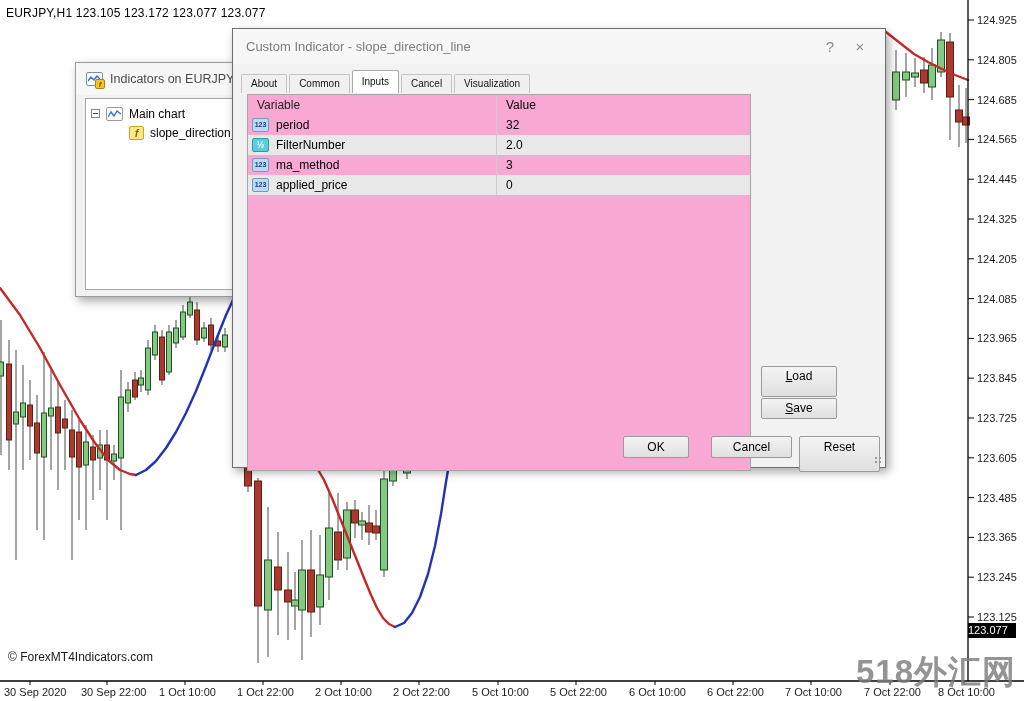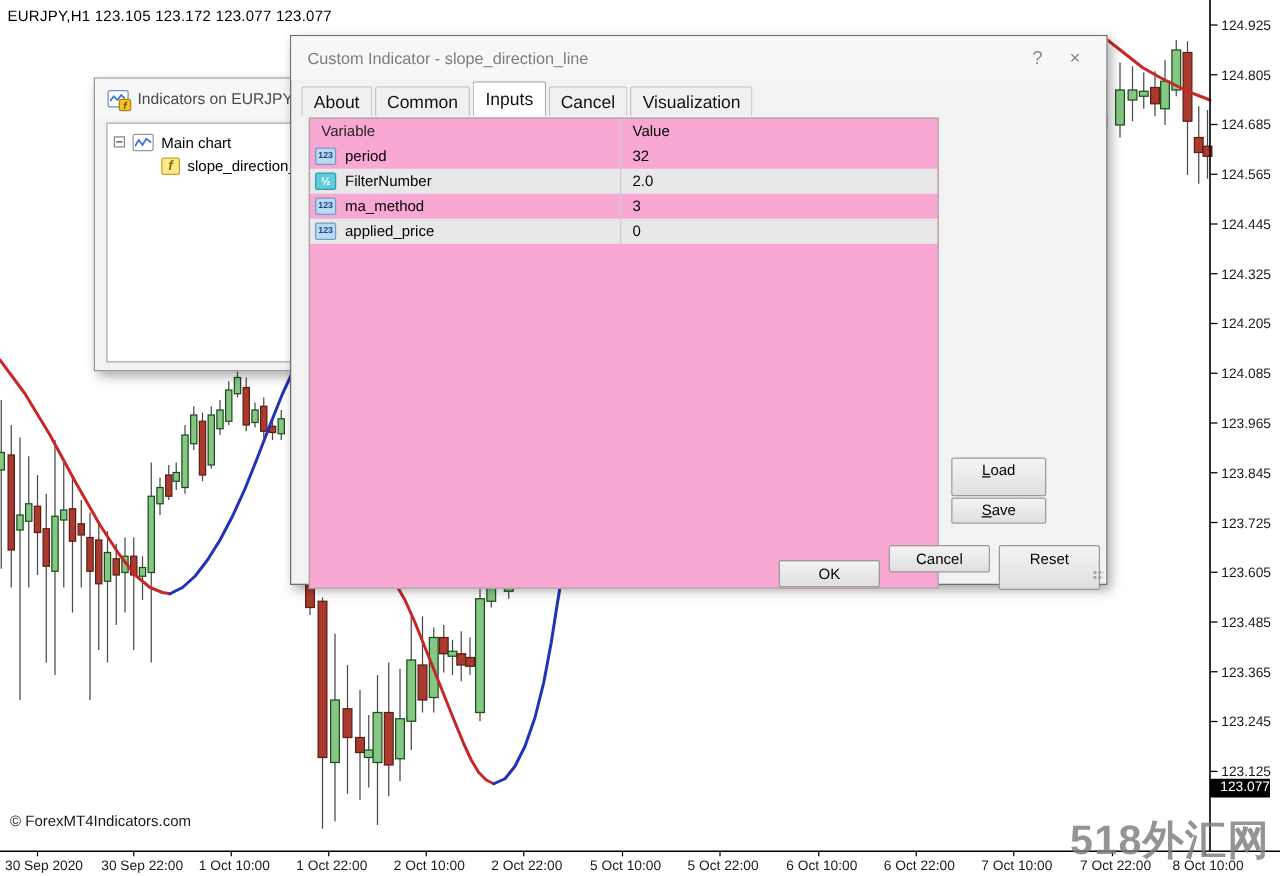--- a/index.html
+++ b/index.html
@@ -5,21 +5,21 @@
   * { margin:0; padding:0; box-sizing:border-box; }
   html,body { width:1024px; height:701px; }
   body { font-family:"Liberation Sans", sans-serif; background:#fff; position:relative; overflow:hidden; }
   .screen { position:absolute; inset:0; width:1024px; height:701px; background:#fff; }
   svg.chart { position:absolute; left:0; top:0; z-index:0; }
 
   .ohlc-line { position:absolute; left:6px; top:6px; font-size:12px; color:#000; letter-spacing:.2px; z-index:1; }
   .copyright { position:absolute; left:8px; top:650px; font-size:12px; color:#1a1a1a; z-index:1; }
   .watermark { position:absolute; left:856px; top:650px; font-size:33px; font-weight:bold; color:rgba(125,125,125,.82); z-index:30; letter-spacing:1px; }
   .price-badge { position:absolute; left:968px; top:623px; width:48px; height:15px; background:#000; color:#fff;
-                 font-size:11px; text-align:right; line-height:15px; z-index:2; }
+                 font-size:11px; text-align:left; line-height:15px; z-index:2; }
 
   
   .dialog { position:absolute; background:#f2f2f2; border:1px solid #7a7a7a; box-shadow:3px 4px 9px rgba(0,0,0,.35); }
 
   
   .ind-dialog { left:75px; top:62px; width:400px; height:235px; z-index:5; border-color:#9a9a9a; }
   .ind-title { height:32px; display:flex; align-items:center; padding-left:10px; background:#f7f7f7; }
   .ind-title .txt { font-size:12.5px; color:#4a4a4a; margin-left:7px; white-space:nowrap; }
   .ind-icon { width:17px; height:14px; position:relative; background:#fff; border:1px solid #7090b8; border-radius:2px; }
   .ind-icon .wave { position:absolute; left:1px; top:2px; width:12px; height:8px; }
@@ -35,39 +35,39 @@
   .chart-ico svg { position:absolute; left:1px; top:2px; }
   .fx-ico { width:15px; height:14px; background:#fde98a; border:1px solid #c9a227; border-radius:2px; margin-right:6px; flex:0 0 auto;
             font-size:11px; font-weight:bold; font-style:italic; color:#8a6d00; text-align:center; line-height:12px; }
 
   
   .ci-dialog { left:232px; top:28px; width:654px; height:440px; z-index:10; border-color:#6e6e6e; }
   .ci-title { height:35px; display:flex; align-items:center; padding:0 10px 0 13px; background:#f7f7f7; }
   .ci-title .txt { font-size:13px; color:#7d7d7d; flex:1 1 auto; }
   .ci-title .sys { font-size:15px; color:#8a8a8a; width:30px; text-align:center; cursor:default; }
   .tabstrip { position:absolute; left:8px; top:38px; height:26px; display:flex; align-items:flex-end; z-index:2; }
-  .tab { font-size:14px; color:#111; background:#f0f0f0; border:1px solid #c4c4c4; border-bottom:none;
+  .tab { font-size:10px; color:#111; background:#f0f0f0; border:1px solid #c4c4c4; border-bottom:none;
          padding:3px 9px 4px 9px; margin-right:2px; border-radius:2px 2px 0 0; position:relative; top:0; }
   .tab.active { background:#fff; border-color:#a8a8a8; padding-top:5px; padding-bottom:6px; z-index:3; }
   .ci-panel { position:absolute; left:14px; top:65px; width:504px; height:377px; background:#f9a8d4; border:1px solid #a6a6a6; overflow:hidden; }
   .trow { display:grid; grid-template-columns:248px 1fr; height:20px; line-height:20px; font-size:12px; color:#000; }
   .trow .vcell { border-left:1px solid #cccccc; padding-left:9px; }
   .trow.header .ncell { padding-left:9px; color:#222; }
   .trow .ncell { display:flex; align-items:center; padding-left:4px; }
   .trow.stripe { background:#e8e8e8; }
   .type-ico { width:17px; height:14px; border-radius:2px; margin-right:7px; flex:0 0 auto; text-align:center; }
   .type-int { background:#bcd9f2; border:1px solid #6f9dc6; color:#16418f; font-size:7px; font-weight:bold; line-height:12px; }
   .type-dbl { background:#5fcbdc; border:1px solid #2d9cb0; color:#fff; font-size:9px; font-weight:bold; line-height:12px; }
   .btn { position:absolute; background:linear-gradient(#f4f4f4,#dfdfdf); border:1px solid #9a9a9a; border-radius:2px;
          font-size:12px; color:#000; text-align:center; font-family:"Liberation Sans", sans-serif; }
   .btn span { display:block; line-height:19px; }
   .btn-u span::first-letter { text-decoration:underline; }
   .btn-load { left:528px; top:337px; width:76px; height:31px; }
   .btn-save { left:528px; top:369px; width:76px; height:21px; }
-  .btn-ok     { left:390px; top:407px; width:81px; height:22px;margin-top:12px; }
+  .btn-ok     { left:390px; top:407px; width:66px; height:22px; }
   .btn-cancel { left:478px; top:407px; width:81px; height:22px; }
   .btn-reset  { left:566px; top:407px; width:81px; height:36px; }
   .btn-ok span, .btn-cancel span, .btn-reset span { line-height:20px; }
   .grip { position:absolute; right:2px; bottom:2px; width:9px; height:9px;
           background:radial-gradient(circle, #9a9a9a 1px, transparent 1.3px); background-size:4px 4px; }
 </style>
 </head>
 <body>
 
 <div class="screen">

